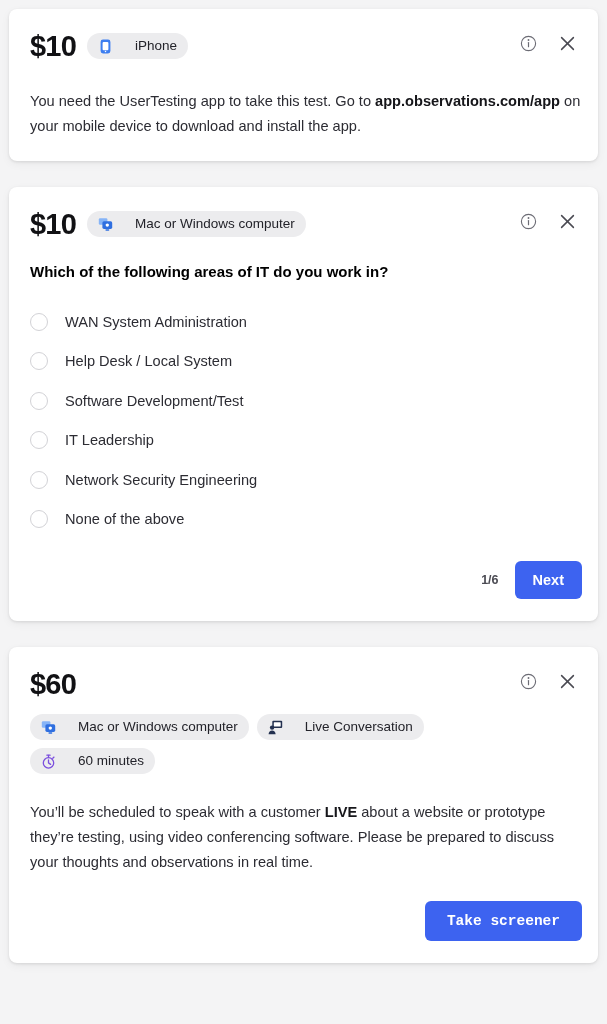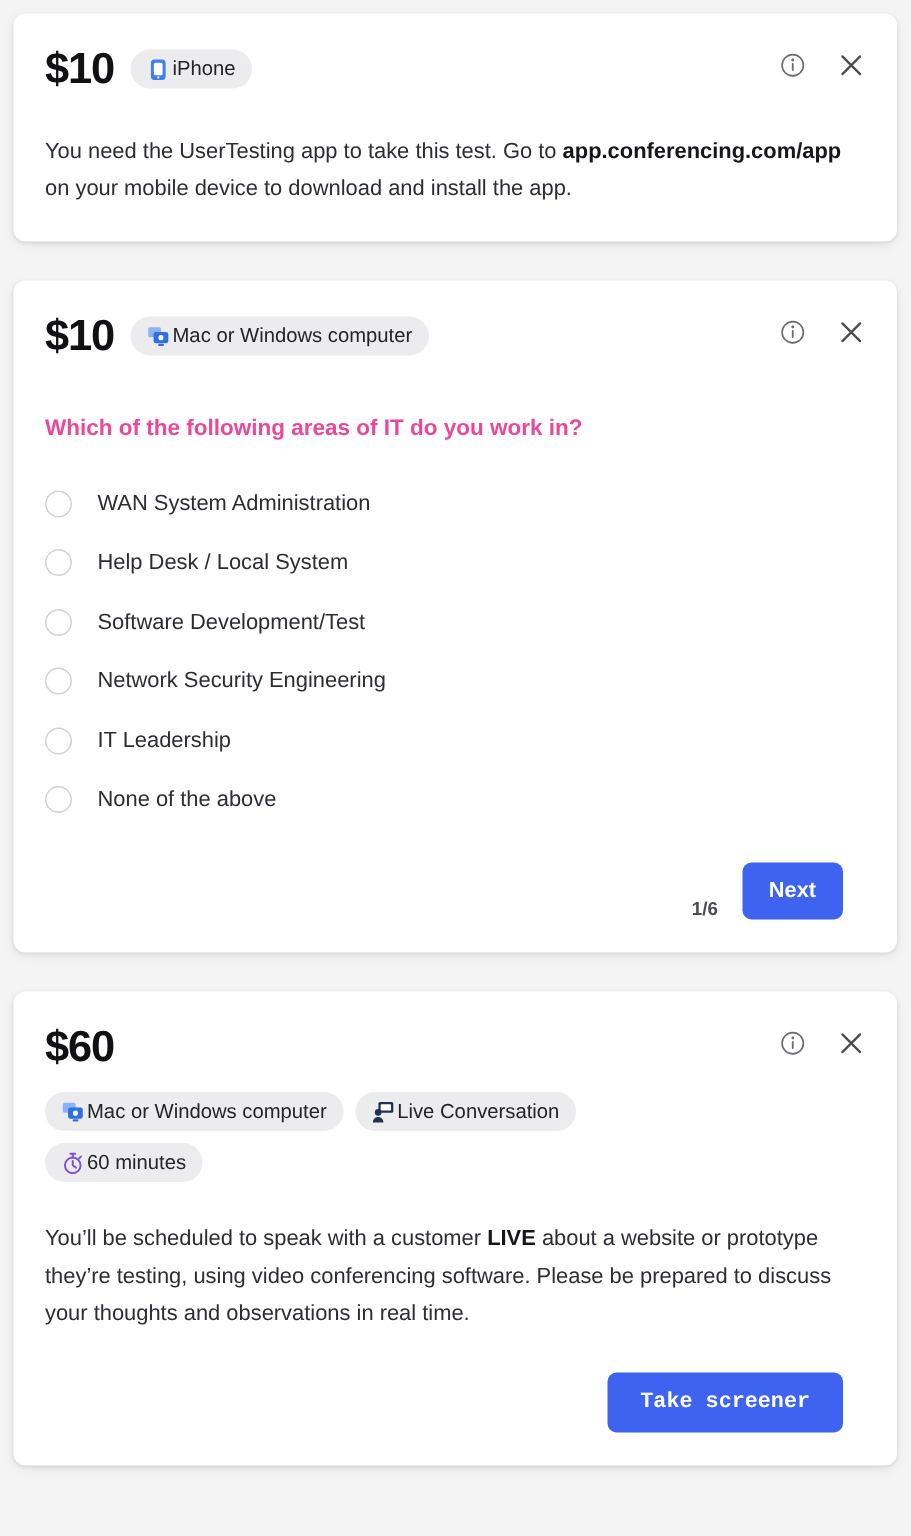--- a/index.html
+++ b/index.html
@@ -21,21 +21,21 @@
     flex-direction: column;
     gap: 26px;
     background: #f4f4f5;
   }
 
   .card {
     background: #ffffff;
     border-radius: 8px;
     box-shadow: 0 1px 3px rgba(0,0,0,0.10), 0 3px 10px rgba(0,0,0,0.05);
     position: relative;
-    padding: 20px 36px 22px 21px;
+    padding: 20px 16px 22px 21px;
   }
 
   
   .card-head {
     display: flex;
     align-items: flex-start;
     flex-wrap: wrap;
     gap: 9px 9px;
     padding-right: 78px;
   }
@@ -54,21 +54,21 @@
     display: flex;
     align-items: center;
     flex-wrap: wrap;
     gap: 8px;
     padding-top: 4px;
   }
 
   .badge {
     display: inline-flex;
     align-items: center;
-    gap: 2px;
+    gap: 22px;
     background: #ececee;
     border-radius: 14px;
     height: 26px;
     padding: 0 11px;
     font-size: 13.5px;
     color: #23232a;
     line-height: 1;
     white-space: nowrap;
   }
 
@@ -96,24 +96,24 @@
   
   .card-body {
     margin-top: 26px;
     font-size: 14.6px;
     line-height: 25px;
     color: #2c2c33;
   }
   .card-body b { font-weight: bold; color: #16161a; }
 
   .question {
-    margin-top: 34px;
+    margin-top: 20px;
     font-size: 15px;
     font-weight: bold;
-    color: #ec4899;
+    color: #000000;
     line-height: 22px;
   }
 
   
   .options { margin-top: 19px; }
 
   .option {
     display: flex;
     align-items: center;
     gap: 17px;
@@ -131,21 +131,21 @@
   .option-label {
     font-size: 14.6px;
     color: #2c2c33;
     line-height: 20px;
   }
 
   
   .card-foot {
     margin-top: 22px;
     display: flex;
-    align-items: flex-end;
+    align-items: center;
     justify-content: flex-end;
     gap: 16px;
   }
   .counter {
     font-size: 12.5px;
     font-weight: bold;
     color: #4b4b53;
   }
   .btn-primary {
     background: #3d63f0;
@@ -196,21 +196,21 @@
               <rect x="4.6" y="2.9" width="5.8" height="8.3" rx="1" fill="#ffffff"></rect>
               <circle cx="7.5" cy="12.6" r="0.75" fill="#ffffff"></circle>
             </svg>
           </span>
           <span>iPhone</span>
         </span>
       </div>
     </div>
 
     <div class="card-body">
-      <span>You need the UserTesting app to take this test. Go to </span><b>app.conferencing.com/app</b><span> on your mobile device to download and install the app.</span>
+      <span>You need the UserTesting app to take this test. Go to </span><b>app.observations.com/app</b><span> on your mobile device to download and install the app.</span>
     </div>
   </div>
 
   <div class="card">
     <div class="card-actions">
       <button class="icon-btn" aria-label="Info">
         <svg width="17" height="17" viewBox="0 0 17 17" fill="none">
           <circle cx="8.5" cy="8.5" r="7.1" stroke="#6b6b74" stroke-width="1.1"></circle>
           <circle cx="8.5" cy="5" r="0.95" fill="#6b6b74"></circle>
           <rect x="7.9" y="7" width="1.2" height="5.3" rx="0.6" fill="#6b6b74"></rect>
@@ -250,25 +250,25 @@
       <label class="option">
         <span class="radio"></span>
         <span class="option-label">Help Desk / Local System</span>
       </label>
       <label class="option">
         <span class="radio"></span>
         <span class="option-label">Software Development/Test</span>
       </label>
       <label class="option">
         <span class="radio"></span>
+        <span class="option-label">IT Leadership</span>
+      </label>
+      <label class="option">
+        <span class="radio"></span>
         <span class="option-label">Network Security Engineering</span>
-      </label>
-      <label class="option">
-        <span class="radio"></span>
-        <span class="option-label">IT Leadership</span>
       </label>
       <label class="option">
         <span class="radio"></span>
         <span class="option-label">None of the above</span>
       </label>
     </div>
 
     <div class="card-foot">
       <span class="counter">1/6</span>
       <button class="btn-primary">Next</button>

